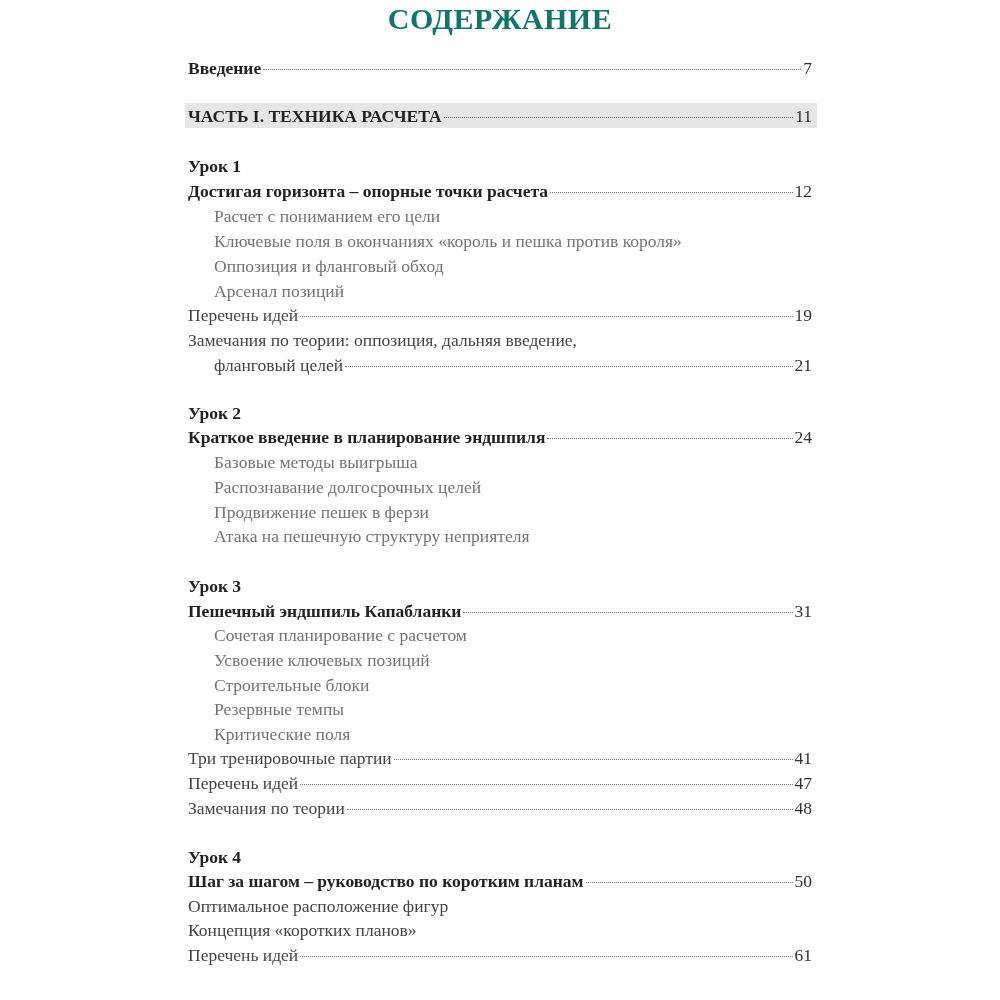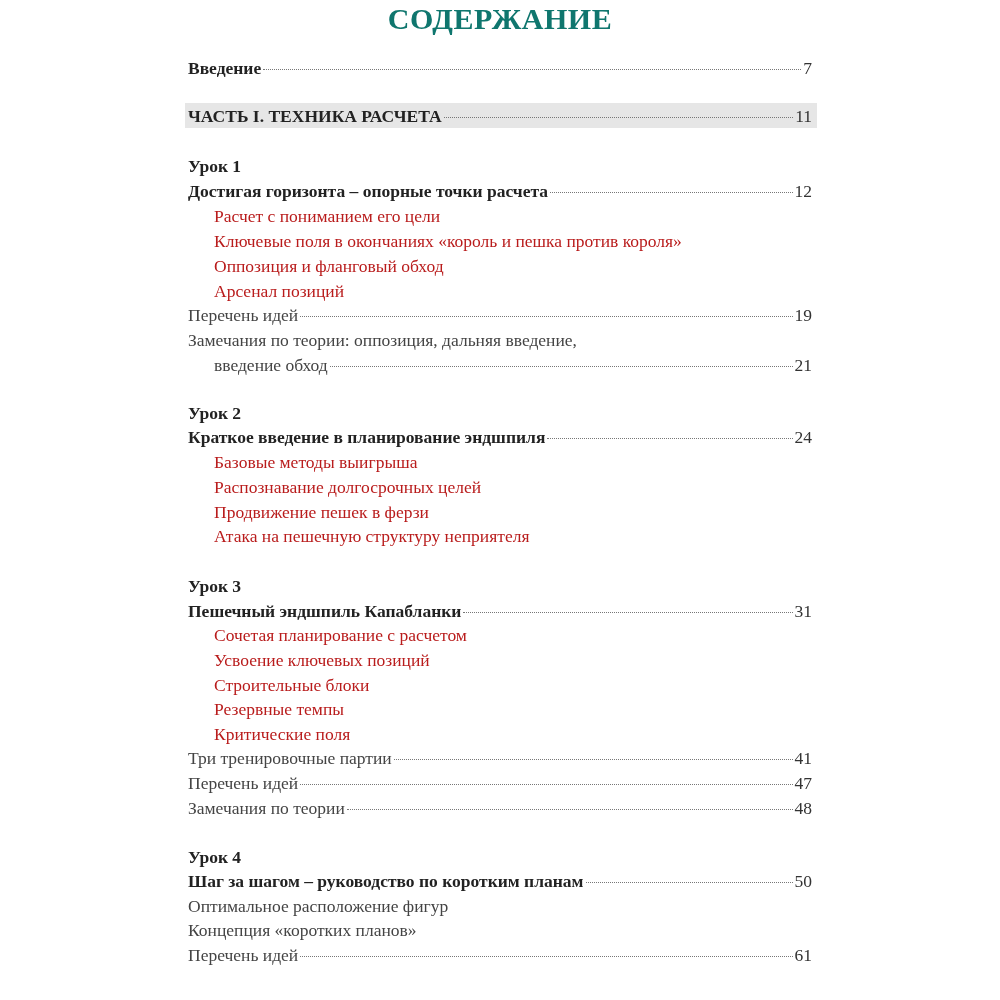--- a/index.html
+++ b/index.html
@@ -37,21 +37,21 @@
       left: 0;
       width: 624px;
       height: 24px;
       display: flex;
       align-items: baseline;
       font-size: 17.5px;
       line-height: 24px;
       white-space: nowrap;
     }
     .row.bold { font-weight: bold; color: #222; }
-    .row.sub { padding-left: 26px; width: 598px; color: #b91c1c; }
+    .row.sub { padding-left: 26px; width: 598px; color: #737373; }
     .row.plain { color: #444; }
     .row.cont { padding-left: 26px; width: 598px; color: #444; }
     .row .label { flex: 0 0 auto; }
     .row .dots {
       flex: 1 1 auto;
       margin: 0 2px;
       border-bottom: 1.5px dotted #777;
       transform: translateY(-4px);
       min-width: 10px;
     }
@@ -114,21 +114,21 @@
     </div>
   <div class="row plain" style="top:303px">
     <span class="label">Перечень идей</span>
     <span class="dots"></span>
     <span class="page">19</span>
   </div>
   <div class="row plain" style="top:328px">
     <span class="label">Замечания по теории: оппозиция, дальняя введение,</span>
   </div>
   <div class="row cont" style="top:353px">
-    <span class="label">введение обход</span>
+    <span class="label">фланговый целей</span>
     <span class="dots"></span>
     <span class="page">21</span>
   </div>
 
   <div class="lesson" style="top:401px">Урок 2</div>
   <div class="row bold" style="top:425px">
     <span class="label">Краткое введение в планирование эндшпиля</span>
     <span class="dots"></span>
     <span class="page">24</span>
   </div>

